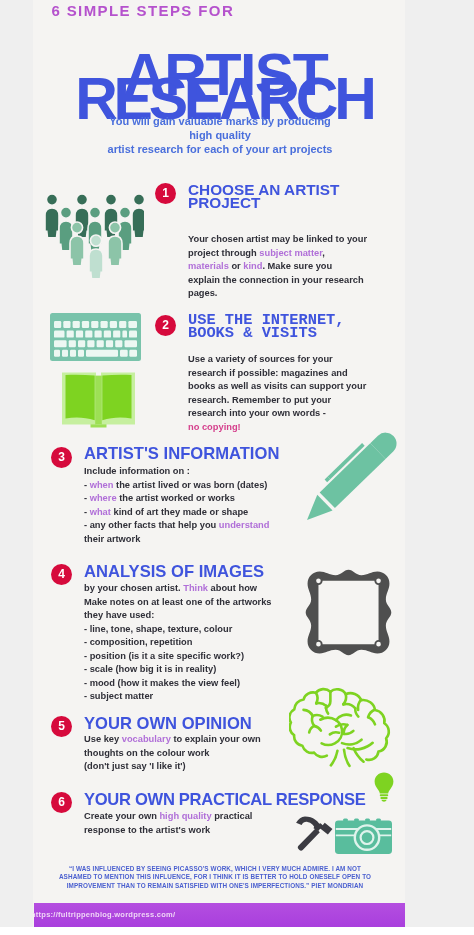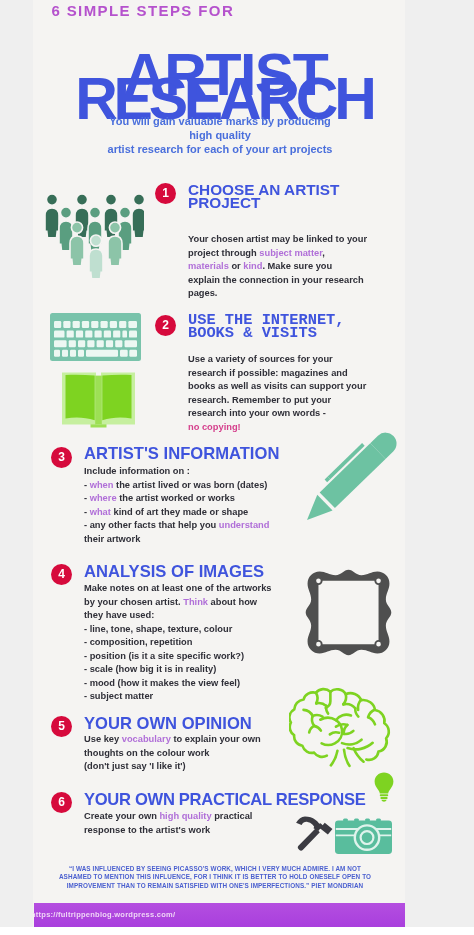--- a/index.html
+++ b/index.html
@@ -223,22 +223,22 @@
         <circle cx="11.6" cy="64.8" r="2.8"></circle>
         <circle cx="63.4" cy="64.8" r="2.8"></circle>
       </g>
     </svg>
 
     <div class="badge" style="left:18px;top:564px;">4</div>
     <div class="h h2" style="left:51px;top:565px;">
       <div>ANALYSIS OF IMAGES</div>
     </div>
     <div class="bodytxt" style="left:51px;top:582px;width:240px;">
+        <div><span>by your chosen artist. </span><span class="em">Think</span><span> about how</span></div>
         <div><span>Make notes on at least one of the artworks</span></div>
-        <div><span>by your chosen artist. </span><span class="em">Think</span><span> about how</span></div>
         <div><span>they have used:</span></div>
         <div><span>- line, tone, shape, texture, colour</span></div>
         <div><span>- composition, repetition</span></div>
         <div><span>- position (is it a site specific work?)</span></div>
         <div><span>- scale (how big it is in reality)</span></div>
         <div><span>- mood (how it makes the view feel)</span></div>
         <div><span>- subject matter</span></div>
       </div>
 
     <svg class="icon" id="ic-brain" viewBox="-1 -1 108 87">

